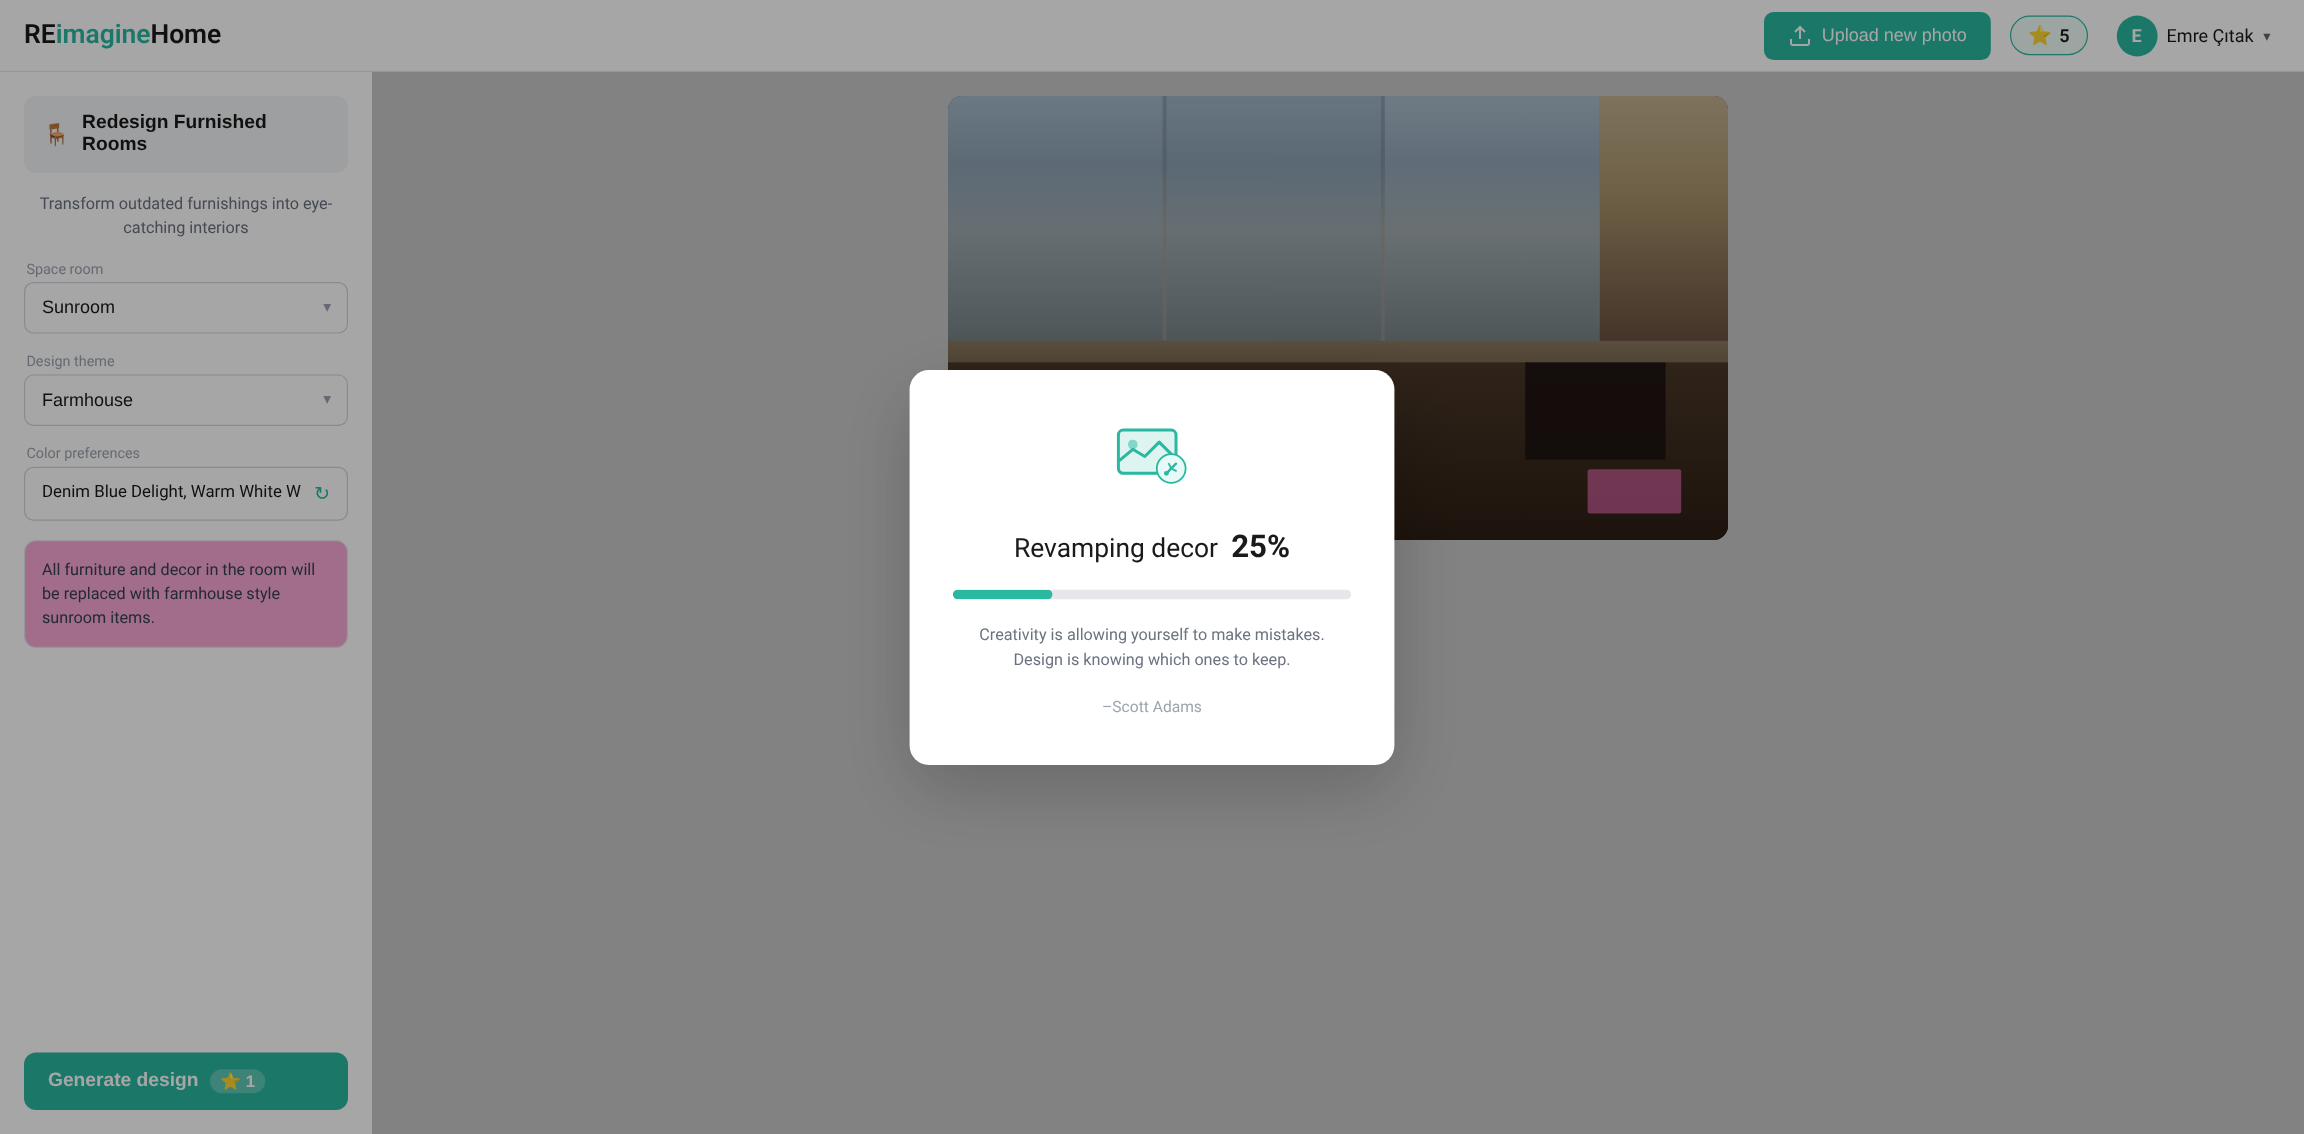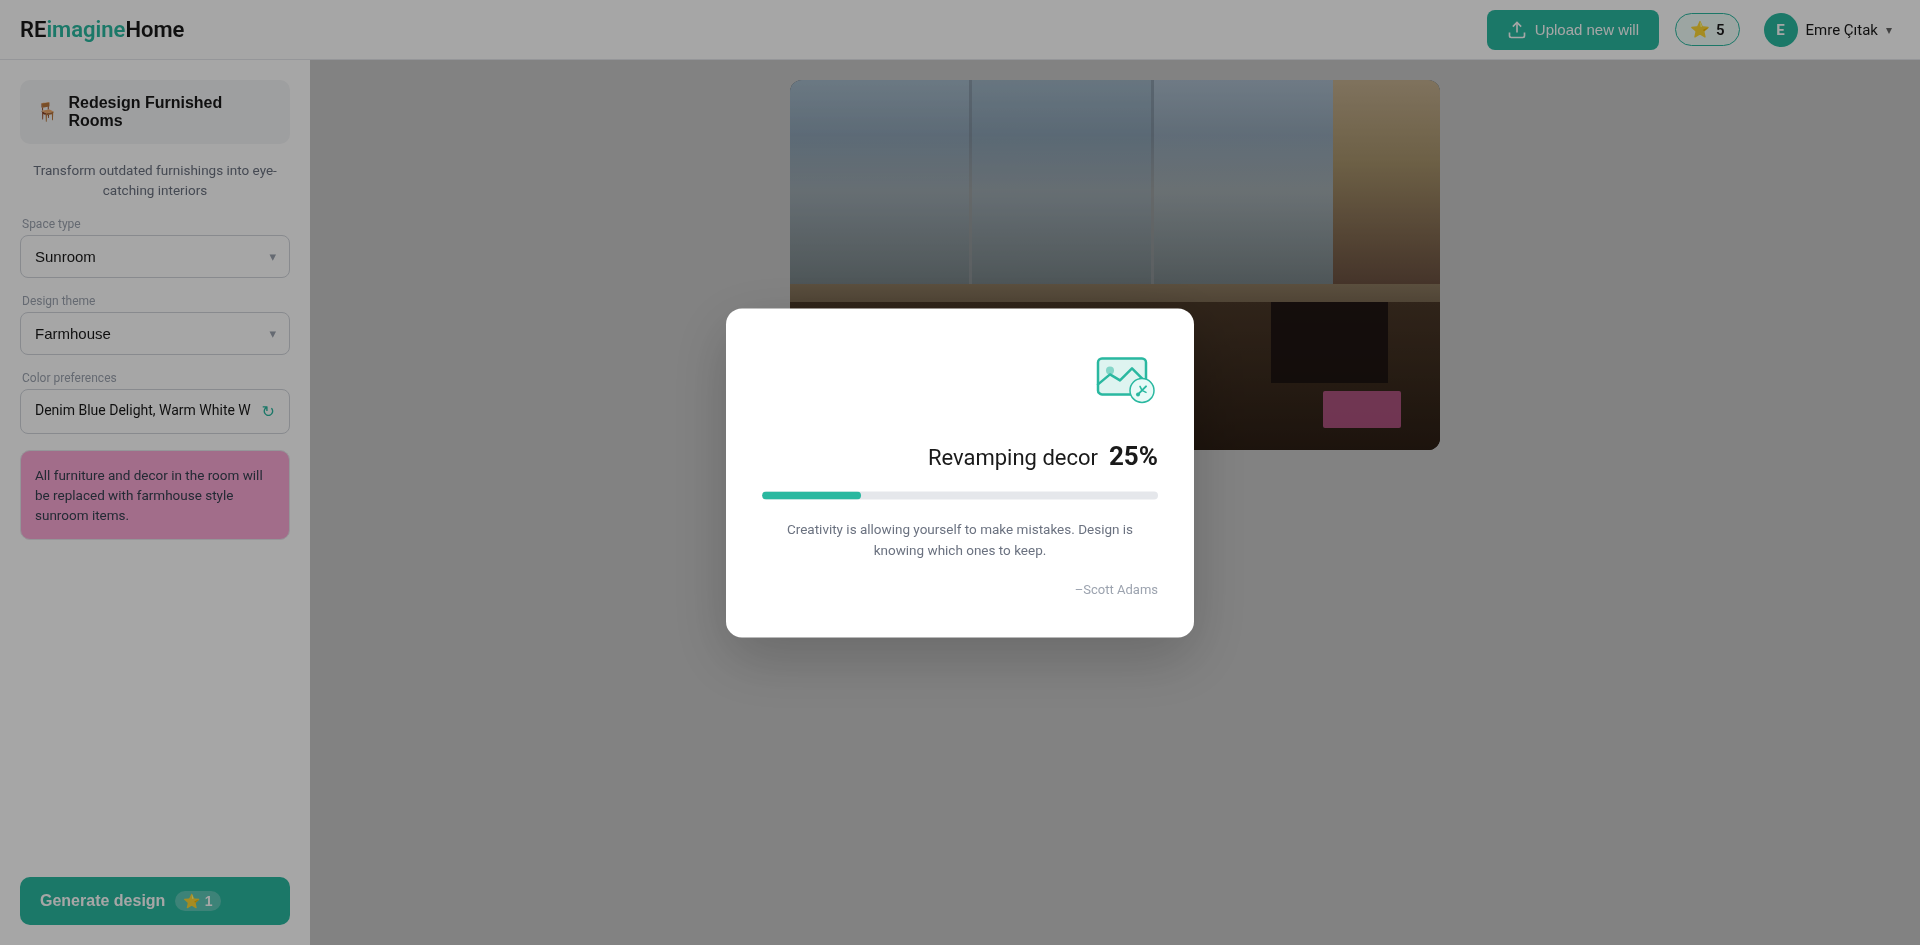--- a/index.html
+++ b/index.html
@@ -267,25 +267,25 @@
 
     
     .modal {
       position: fixed;
       top: 50%;
       left: 50%;
       transform: translate(-50%, -50%);
       z-index: 200;
       background: white;
       border-radius: 16px;
-      width: 468px;
+      width: 404px;
       padding: 40px 36px;
       display: flex;
       flex-direction: column;
-      align-items: flex-end;
+      align-items: center;
       gap: 20px;
       box-shadow: 0 20px 60px rgba(0,0,0,0.2);
     }
     .modal-icon {
       font-size: 52px;
       line-height: 1;
     }
     .modal-title {
       font-size: 22px;
       font-weight: 400;
@@ -328,21 +328,21 @@
   <div class="logo">
     <span class="re">RE</span><span class="imagine">imagine</span><span class="home">Home</span>
   </div>
   <div class="header-right">
     <button class="upload-btn">
       <svg class="upload-icon" viewBox="0 0 24 24" fill="none" stroke="currentColor" stroke-width="2">
         <path d="M21 15v4a2 2 0 0 1-2 2H5a2 2 0 0 1-2-2v-4"></path>
         <polyline points="17 8 12 3 7 8"></polyline>
         <line x1="12" y1="3" x2="12" y2="15"></line>
       </svg>
-      <span>Upload new will</span>
+      <span>Upload new photo</span>
     </button>
     <div class="credits-badge">
       <span class="credits-icon">⭐</span>
       <span>5</span>
     </div>
     <div class="user-menu">
       <div class="user-avatar">E</div>
       <span class="user-name">Emre Çıtak</span>
       <span class="chevron-down">▾</span>
     </div>
@@ -351,21 +351,21 @@
 
 <aside class="sidebar">
   <button class="sidebar-title-btn">
     <span class="sidebar-title-icon">🪑</span>
     <span>Redesign Furnished Rooms</span>
   </button>
 
   <p class="sidebar-subtitle">Transform outdated furnishings into eye-catching interiors</p>
 
   <div class="field-group">
-    <label class="field-label">Space type</label>
+    <label class="field-label">Space room</label>
     <div class="select-wrapper">
       <select>
         <option>Sunroom</option>
         <option>Living Room</option>
         <option>Bedroom</option>
         <option>Kitchen</option>
       </select>
       <span class="select-arrow">▾</span>
     </div>
   </div>

